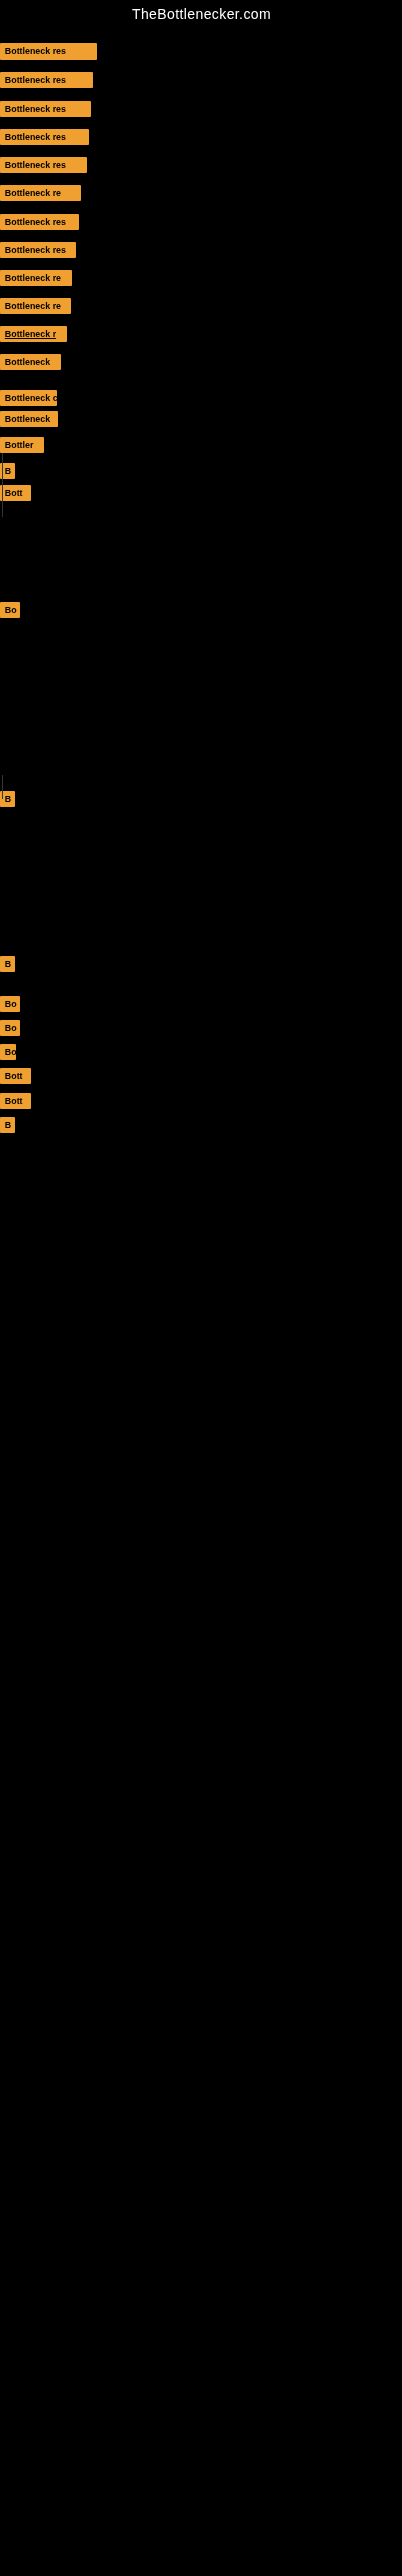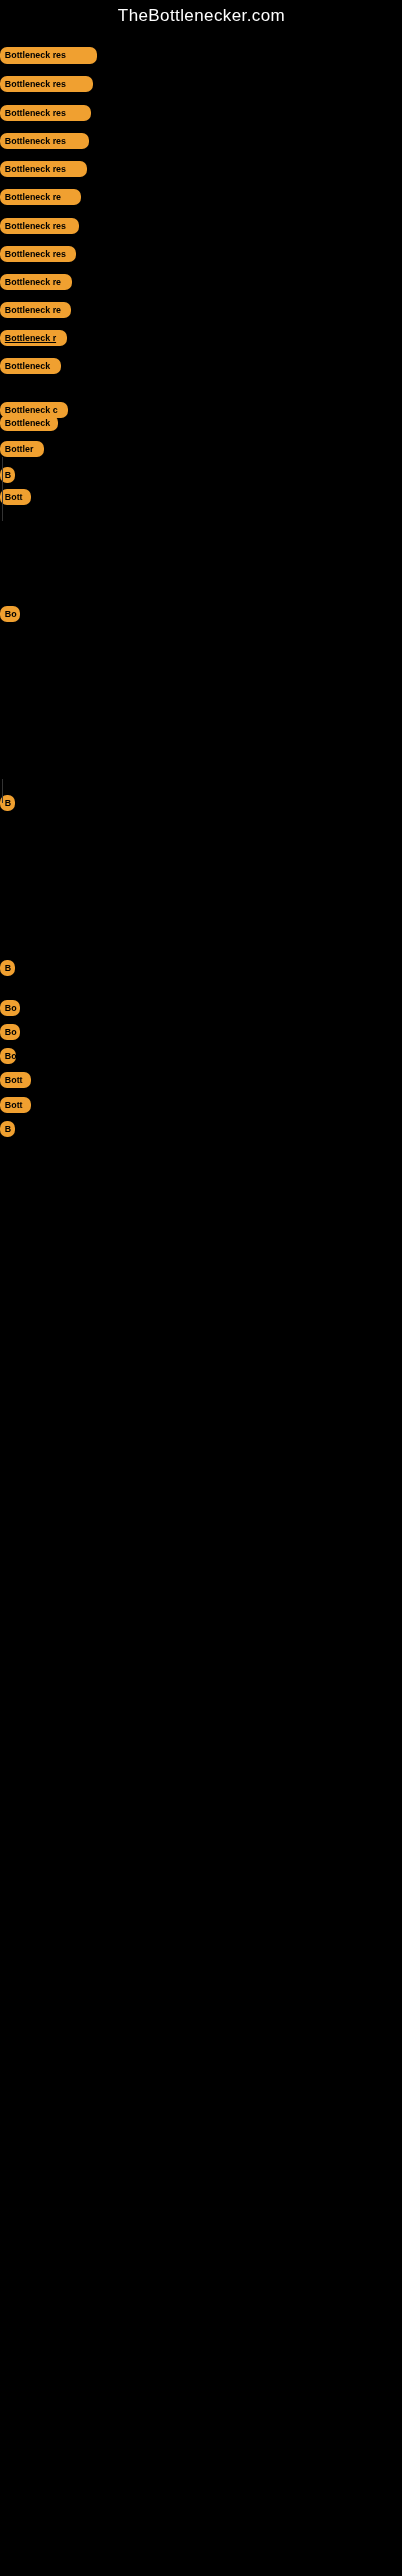--- a/index.html
+++ b/index.html
@@ -5,35 +5,35 @@
     * { margin: 0; padding: 0; box-sizing: border-box; }
     body {
       background-color: #000;
       width: 403px;
       min-height: 2576px;
       font-family: Arial, sans-serif;
       position: relative;
     }
     .site-title {
       color: #fff;
-      font-size: 17px;
+      font-size: 14px;
       text-align: center;
       padding: 6.4px 0 3.2px 0;
       letter-spacing: 0.4px;
     }
     .btn-orange {
       background-color: #f0a030;
       color: #000;
       font-size: 8.9px;
       font-weight: bold;
       padding: 3.2px 4.8px;
       display: inline-block;
       white-space: nowrap;
       overflow: hidden;
-      border-radius: 7px;
+      border-radius: 1px;
       position: absolute;
       left: 0;
     }
     
     .vline {
       position: absolute;
       left: 1.6px;
       width: 0.8px;
       background: #333;
     }
@@ -49,21 +49,21 @@
     <div class="btn-orange" style="top: 75px; width: 91px;">Bottleneck res</div>
     <div class="btn-orange" style="top: 103px; width: 89px;">Bottleneck res</div>
     <div class="btn-orange" style="top: 131px; width: 87px;">Bottleneck res</div>
     <div class="btn-orange" style="top: 159px; width: 81px;">Bottleneck re</div>
     <div class="btn-orange" style="top: 188px; width: 79px;">Bottleneck res</div>
     <div class="btn-orange" style="top: 216px; width: 76px;">Bottleneck res</div>
     <div class="btn-orange" style="top: 244px; width: 72px;">Bottleneck re</div>
     <div class="btn-orange" style="top: 272px; width: 71px;">Bottleneck re</div>
     <div class="btn-orange" style="top: 300px; width: 67px; text-decoration: underline;">Bottleneck r</div>
     <div class="btn-orange" style="top: 328px; width: 61px;">Bottleneck</div>
-    <div class="btn-orange" style="top: 372px; width: 68px;">Bottleneck c</div>
+    <div class="btn-orange" style="top: 364px; width: 57px;">Bottleneck c</div>
     <div class="btn-orange" style="top: 385px; width: 58px;">Bottleneck</div>
     <div class="btn-orange" style="top: 411px; width: 44px;">Bottler</div>
     <div class="btn-orange" style="top: 437px; width: 14.5px;">B</div>
     <div class="btn-orange" style="top: 459px; width: 31px;">Bott</div>
     <div class="btn-orange" style="top: 576px; width: 20px;">Bo</div>
     <div class="btn-orange" style="top: 765px; width: 14.5px;">B</div>
     <div class="btn-orange" style="top: 930px; width: 14.5px;">B</div>
     <div class="btn-orange" style="top: 970px; width: 20px;">Bo</div>
     <div class="btn-orange" style="top: 994px; width: 20px;">Bo</div>
     <div class="btn-orange" style="top: 1018px; width: 16px;">Bot</div>

